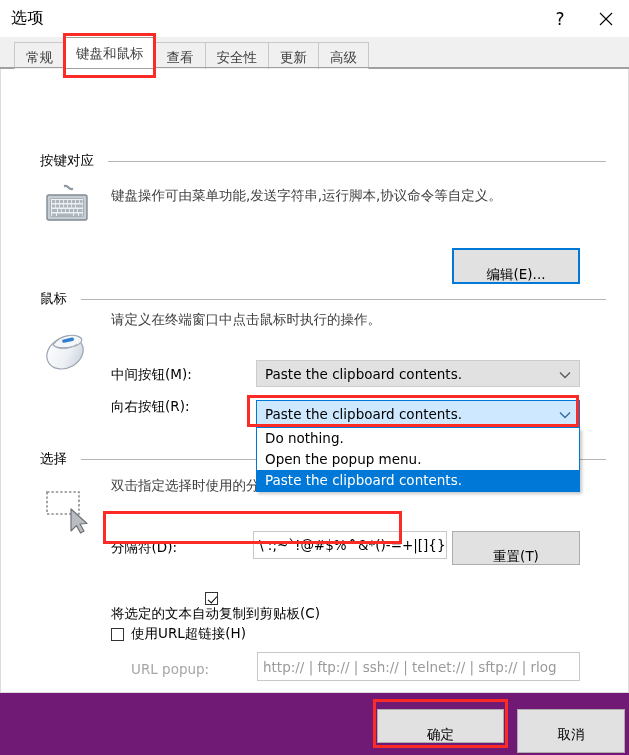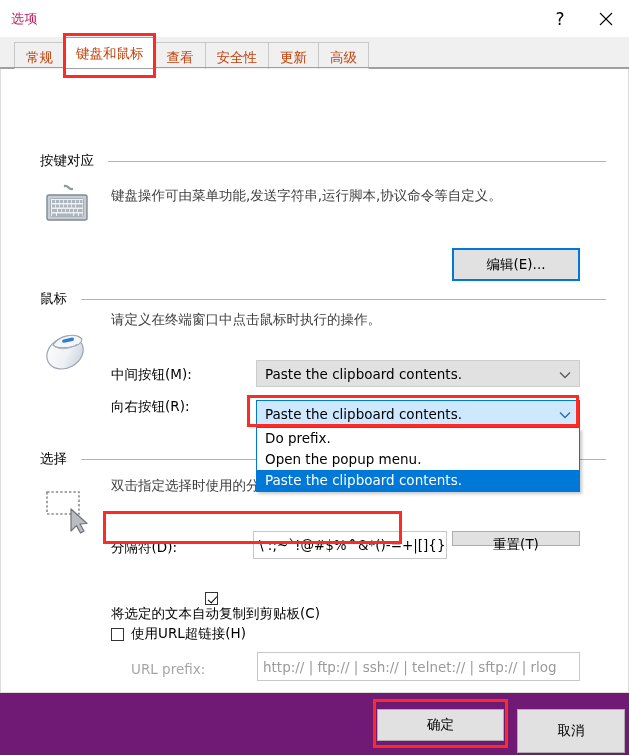--- a/index.html
+++ b/index.html
@@ -18,22 +18,22 @@
   
   .titlebar {
     height: 37px;
     background: #ffffff;
     display: flex;
     align-items: center;
     position: relative;
   }
   .title-text {
     margin-left: 11px;
-    font-size: 13px;
-    color: #be185d;
+    font-size: 16px;
+    color: #000000;
     letter-spacing: .5px;
   }
   .titlebar-buttons {
     position: absolute;
     right: 0; top: 0;
     display: flex;
     height: 37px;
   }
   .tb-btn {
     width: 46px; height: 37px;
@@ -57,21 +57,21 @@
     align-items: flex-end;
     height: 31px;
     padding-left: 14px;
     box-sizing: border-box;
   }
   .tab {
     height: 28px;
     line-height: 28px;
     padding: 0 11px;
     font-size: 13.5px;
-    color: #c2410c;
+    color: #404040;
     background: #f0f0f0;
     border: 1px solid #c8c8c8;
     border-bottom: none;
     margin-right: -1px;
     box-sizing: border-box;
     position: relative;
     top: 2px;
     white-space: nowrap;
   }
   .tab.active {
@@ -136,21 +136,21 @@
   .btn {
     position: absolute;
     background: #e1e1e1;
     border: 1px solid #adadad;
     font-family: "DejaVu Sans", "Liberation Sans", sans-serif;
     font-size: 13.5px;
     color: #000;
     box-sizing: border-box;
     text-align: center;
     cursor: default;
-    padding: 4px;
+    padding: 16px;
   }
   .btn.focused {
     border: 2px solid #0078d7;
   }
 
   
   .combo {
     position: absolute;
     box-sizing: border-box;
     border: 1px solid #cccccc;
@@ -385,21 +385,21 @@
   <div class="combo open" style="left:255px; top:331px; width:324px; height:28px;">
     <span>Paste the clipboard contents.</span>
     <span class="chev">
       <svg width="12" height="8" viewBox="0 0 12 8">
           <polyline points="1,1.5 6,6.5 11,1.5" fill="none" stroke="#2b6ca3" stroke-width="1.3"></polyline>
         </svg>
     </span>
   </div>
 
   <div class="combo-list" style="left:255px; top:359px; width:324px;">
-    <div class="combo-item">Do prefix.</div>
+    <div class="combo-item">Do nothing.</div>
     <div class="combo-item">Open the popup menu.</div>
     <div class="combo-item selected">Paste the clipboard contents.</div>
   </div>
 
   <div class="group-head" style="top:381px;">
     <span class="group-title">选择</span>
     <span class="group-rule"></span>
   </div>
 
   <div class="icon-box" style="left:40px; top:418px;">
@@ -420,21 +420,21 @@
   <div class="checkrow" style="left:110px; top:523px;flex-direction:column;">
     <span class="cbox checked"></span>
     <span>将选定的文本自动复制到剪贴板(C)</span>
   </div>
 
   <div class="checkrow" style="left:110px; top:556px;">
     <span class="cbox"></span>
     <span>使用URL超链接(H)</span>
   </div>
 
-  <span class="label disabled" style="left:130px; top:592px;">URL prefix:</span>
+  <span class="label disabled" style="left:130px; top:592px;">URL popup:</span>
   <div class="textinput disabled" style="left:256px; top:583px; width:323px; height:29px;">
     <span>http:// | ftp:// | ssh:// | telnet:// | sftp:// | rlog</span>
   </div>
 
 </div>
 
 <div class="footer">
   <button class="btn" style="left:377px; top:16px; width:127px; height:32px;">确定</button>
   <button class="btn" style="left:517px; top:16px; width:108px; height:44px;">取消</button>
 </div>

